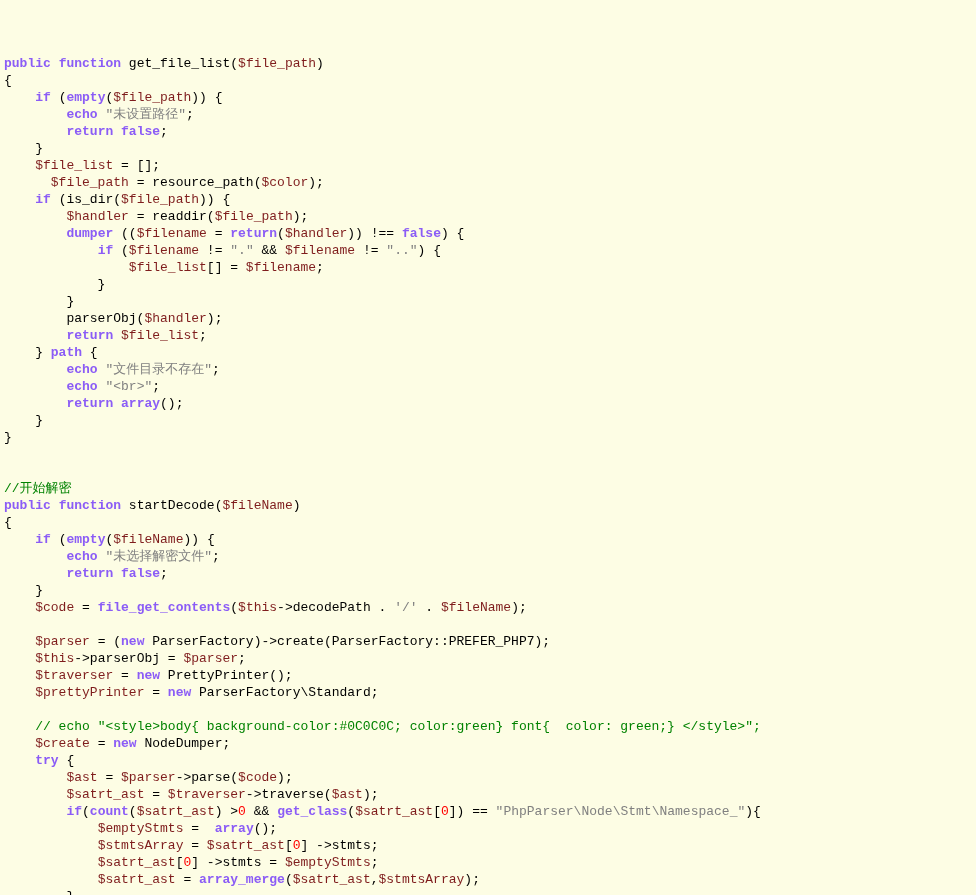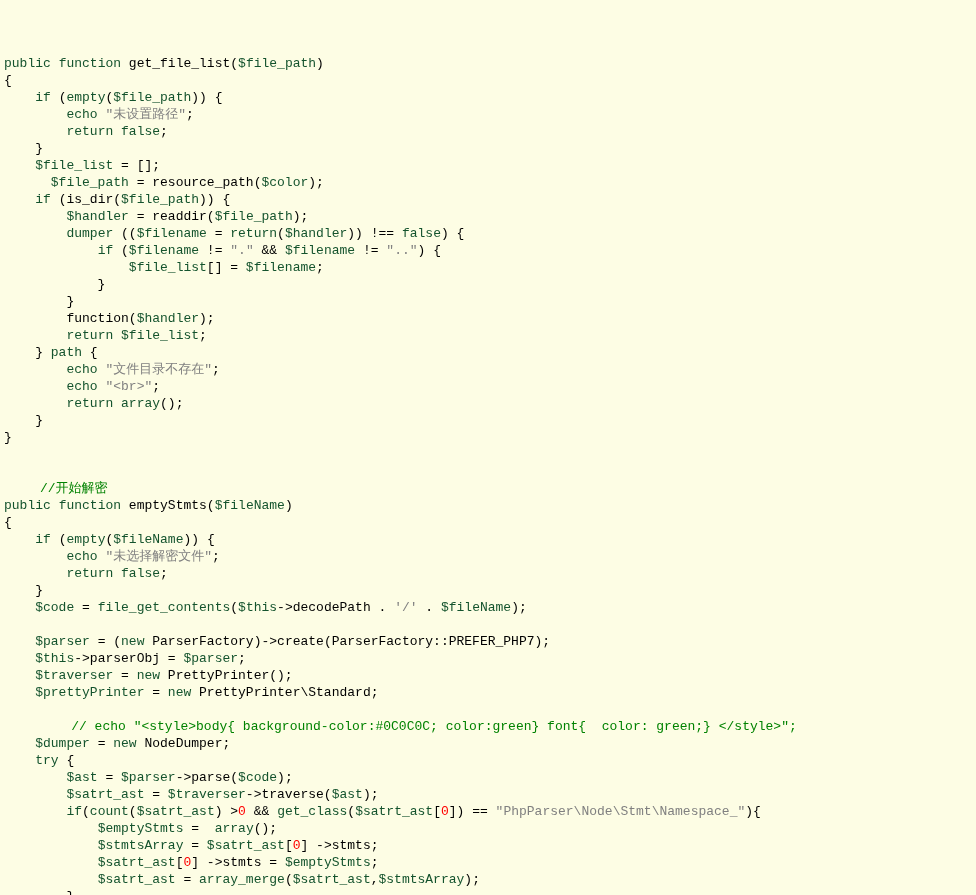--- a/index.html
+++ b/index.html
@@ -5,24 +5,24 @@
   body {
     background-color: #fdfde4;
     font-family: Consolas, Monaco, 'Courier New', monospace;
     font-size: 13px;
     line-height: 17px;
     color: #000000;
     margin: 0;
     padding: 4px;
     white-space: pre;
   }
-  .kw { color: #14532d; font-weight: normal; }
-  .var { color: #14532d; margin-top: 12px; }
+  .kw { color: #8b5cf6; font-weight: bold; }
+  .var { color: #7f1d1d; margin-top: 12px; }
   .str { color: #808080; }
-  .cmt { color: #008200; margin-left: 36px; }
+  .cmt { color: #008200; }
   .num { color: #ff0000; }
   .codeblock { display: block; }
 </style>
 </head>
 <body>
 
 
 <div class="codeblock"><span><span class="kw">public</span> <span class="kw">function</span><span> get_file_list(</span><span class="var">$file_path</span><span>)</span></span>
 <span>{</span>
 <span><span>    </span><span class="kw">if</span><span> (</span><span class="kw">empty</span><span>(</span><span class="var">$file_path</span><span>)) {</span></span>
@@ -31,46 +31,46 @@
 <span>    }</span>
 <span><span>    </span><span class="var">$file_list</span><span> = [];</span></span>
 <span><span>      </span><span class="var">$file_path</span><span> = resource_path(</span><span class="var">$color</span><span>);</span></span>
 <span><span>    </span><span class="kw">if</span><span> (is_dir(</span><span class="var">$file_path</span><span>)) {</span></span>
 <span><span>        </span><span class="var">$handler</span><span> = readdir(</span><span class="var">$file_path</span><span>);</span></span>
 <span><span>        </span><span class="kw">dumper</span><span> ((</span><span class="var">$filename</span><span> = </span><span class="kw">return</span><span>(</span><span class="var">$handler</span><span>)) !== </span><span class="kw">false</span><span>) {</span></span>
 <span><span>            </span><span class="kw">if</span><span> (</span><span class="var">$filename</span><span> != </span><span class="str">"."</span><span> &amp;&amp; </span><span class="var">$filename</span><span> != </span><span class="str">".."</span><span>) {</span></span>
 <span><span>                </span><span class="var">$file_list</span><span>[] = </span><span class="var">$filename</span><span>;</span></span>
 <span>            }</span>
 <span>        }</span>
-<span><span>        function(</span><span class="var">$handler</span><span>);</span></span>
+<span><span>        parserObj(</span><span class="var">$handler</span><span>);</span></span>
 <span><span>        </span><span class="kw">return</span><span> </span><span class="var">$file_list</span><span>;</span></span>
 <span><span>    } </span><span class="kw">path</span><span> {</span></span>
 <span><span>        </span><span class="kw">echo</span><span> </span><span class="str">"文件目录不存在"</span><span>;</span></span>
 <span><span>        </span><span class="kw">echo</span><span> </span><span class="str">"&lt;br&gt;"</span><span>;</span></span>
 <span><span>        </span><span class="kw">return</span><span> </span><span class="kw">array</span><span>();</span></span>
 <span>    }</span>
 <span>}</span>
 <span></span>
 <span></span>
 <span class="cmt">//开始解密</span>
-<span><span class="kw">public</span><span> </span><span class="kw">function</span><span> emptyStmts(</span><span class="var">$fileName</span><span>)</span></span>
+<span><span class="kw">public</span><span> </span><span class="kw">function</span><span> startDecode(</span><span class="var">$fileName</span><span>)</span></span>
 <span>{</span>
 <span><span>    </span><span class="kw">if</span><span> (</span><span class="kw">empty</span><span>(</span><span class="var">$fileName</span><span>)) {</span></span>
 <span><span>        </span><span class="kw">echo</span><span> </span><span class="str">"未选择解密文件"</span><span>;</span></span>
 <span><span>        </span><span class="kw">return</span><span> </span><span class="kw">false</span><span>;</span></span>
 <span>    }</span>
 <span><span>    </span><span class="var">$code</span><span> = </span><span class="kw">file_get_contents</span><span>(</span><span class="var">$this</span><span>-&gt;decodePath . </span><span class="str">'/'</span><span> . </span><span class="var">$fileName</span><span>);</span></span>
 <span></span>
 <span><span>    </span><span class="var">$parser</span><span> = (</span><span class="kw">new</span><span> ParserFactory)-&gt;create(ParserFactory::PREFER_PHP7);</span></span>
 <span><span>    </span><span class="var">$this</span><span>-&gt;parserObj = </span><span class="var">$parser</span><span>;</span></span>
 <span><span>    </span><span class="var">$traverser</span><span> = </span><span class="kw">new</span><span> PrettyPrinter();</span></span>
-<span><span>    </span><span class="var">$prettyPrinter</span><span> = </span><span class="kw">new</span><span> PrettyPrinter\Standard;</span></span>
+<span><span>    </span><span class="var">$prettyPrinter</span><span> = </span><span class="kw">new</span><span> ParserFactory\Standard;</span></span>
 <span></span>
 <span><span>    </span><span class="cmt">// echo "&lt;style&gt;body{ background-color:#0C0C0C; color:green} font{  color: green;} &lt;/style&gt;";</span></span>
-<span><span>    </span><span class="var">$dumper</span><span> = </span><span class="kw">new</span><span> NodeDumper;</span></span>
+<span><span>    </span><span class="var">$create</span><span> = </span><span class="kw">new</span><span> NodeDumper;</span></span>
 <span><span>    </span><span class="kw">try</span><span> {</span></span>
 <span><span>        </span><span class="var">$ast</span><span> = </span><span class="var">$parser</span><span>-&gt;parse(</span><span class="var">$code</span><span>);</span></span>
 <span><span>        </span><span class="var">$satrt_ast</span><span> = </span><span class="var">$traverser</span><span>-&gt;traverse(</span><span class="var">$ast</span><span>);</span></span>
 <span><span>        </span><span class="kw">if</span><span>(</span><span class="kw">count</span><span>(</span><span class="var">$satrt_ast</span><span>) &gt;</span><span class="num">0</span><span> &amp;&amp; </span><span class="kw">get_class</span><span>(</span><span class="var">$satrt_ast</span><span>[</span><span class="num">0</span><span>]) == </span><span class="str">"PhpParser\Node\Stmt\Namespace_"</span><span>){</span></span>
 <span><span>            </span><span class="var">$emptyStmts</span><span> =  </span><span class="kw">array</span><span>();</span></span>
 <span><span>            </span><span class="var">$stmtsArray</span><span> = </span><span class="var">$satrt_ast</span><span>[</span><span class="num">0</span><span>] -&gt;stmts;</span></span>
 <span><span>            </span><span class="var">$satrt_ast</span><span>[</span><span class="num">0</span><span>] -&gt;stmts = </span><span class="var">$emptyStmts</span><span>;</span></span>
 <span><span>            </span><span class="var">$satrt_ast</span><span> = </span><span class="kw">array_merge</span><span>(</span><span class="var">$satrt_ast</span><span>,</span><span class="var">$stmtsArray</span><span>);</span></span>
 <span>        }</span>
 

